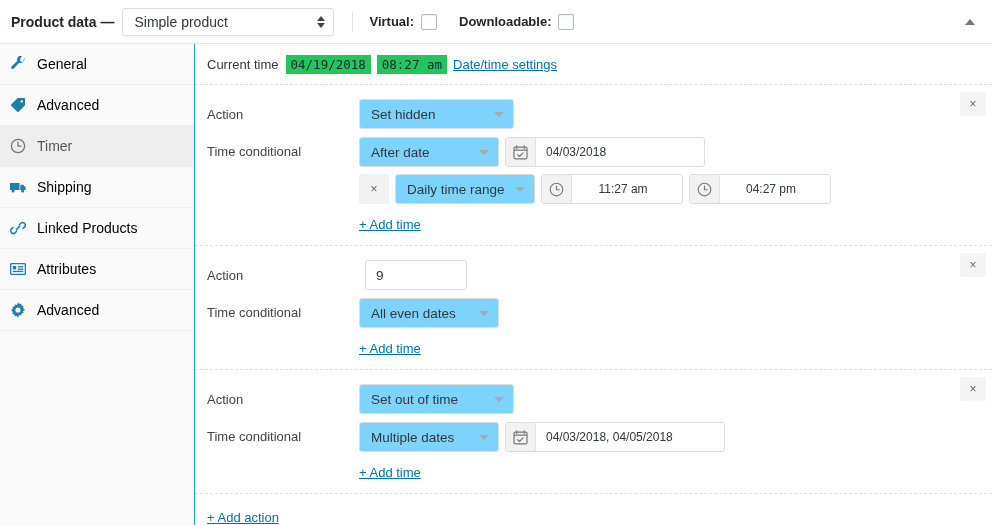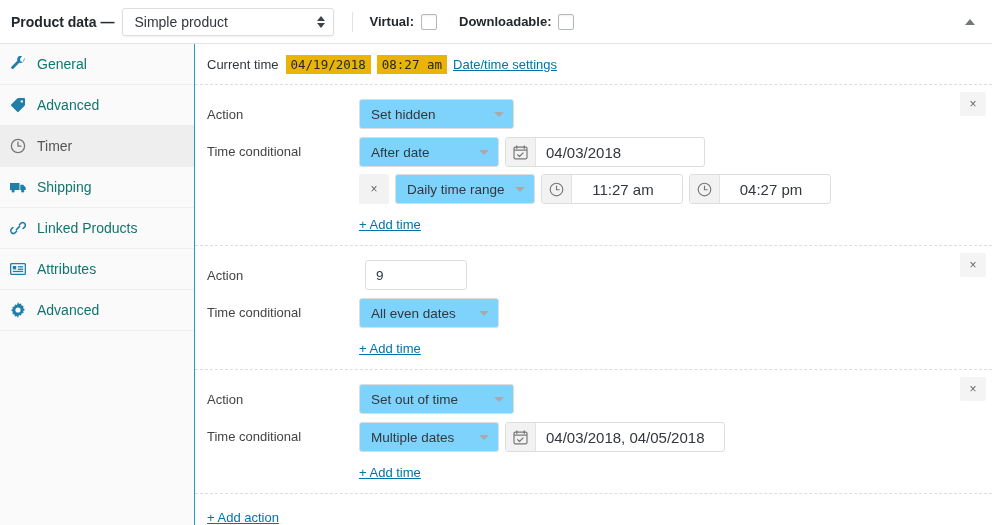--- a/index.html
+++ b/index.html
@@ -126,21 +126,21 @@
     list-style: none;
     position: relative;
   }
   .tab-item {
     display: flex;
     align-items: center;
     height: 41px;
     padding: 0 10px 0 9px;
     border-bottom: 1px solid #eee;
     font-size: 14px;
-    color: #0f766e;
+    color: #000000;
     cursor: pointer;
     background: transparent;
   }
   .tab-item.active {
     background: #eee;
     color: #555;
   }
   .tab-icon {
     width: 18px;
     height: 18px;
@@ -168,21 +168,21 @@
     padding: 11px 0 11px 12px;
     font-size: 13px;
     color: #444;
     border-bottom: 1px dashed #ddd;
     height: 41px;
   }
   .ct-label { margin-right: 7px; color: #32373c; }
   .ct-chip {
     font-family: "DejaVu Sans Mono", monospace;
     font-size: 12.5px;
-    background: #eab308;
+    background: #22c55e;
     color: #23282d;
     padding: 2px 5px;
     margin-right: 6px;
     letter-spacing: 0px;
   }
   .link {
     color: #0073aa;
     text-decoration: underline;
     font-size: 13px;
     cursor: pointer;
@@ -293,21 +293,21 @@
     align-items: center;
     justify-content: center;
     color: #777;
   }
   .input-icon svg { display: block; }
   .input-with-icon .val {
     flex: 1;
     display: flex;
     align-items: center;
     padding: 0 10px;
-    font-size: 15px;
+    font-size: 12px;
     color: #32373c;
   }
   .dt-date  { width: 200px; margin-left: 6px; }
   .dt-dates { width: 220px; margin-left: 6px; }
   .dt-time  { width: 142px; margin-left: 6px; }
   .dt-time .val { justify-content: center; padding-left: 0; padding-right: 8px; }
 
   .row-remove-btn {
     width: 30px;
     height: 30px;

